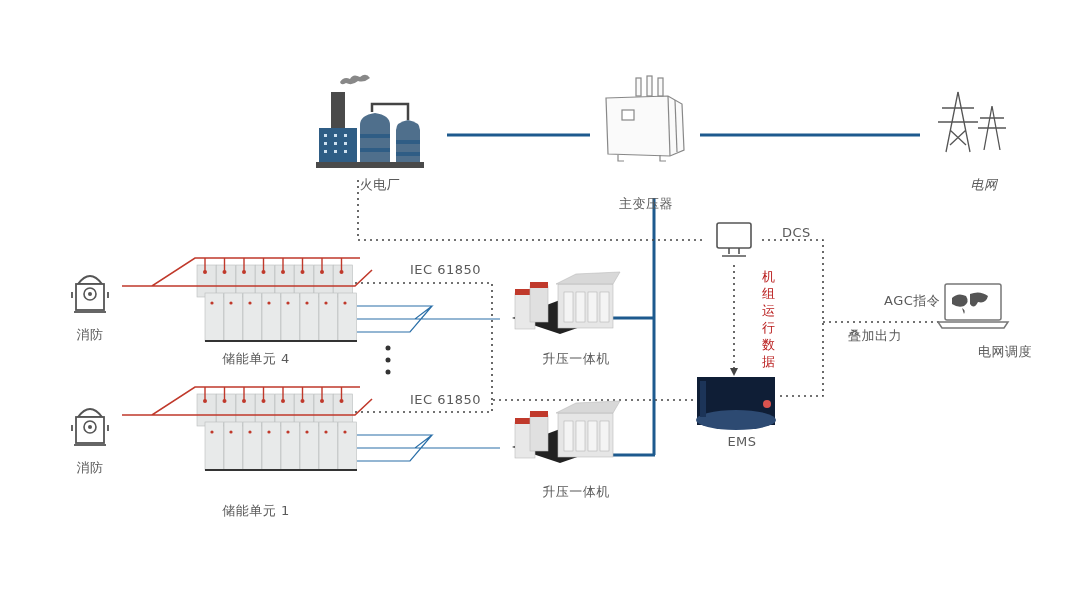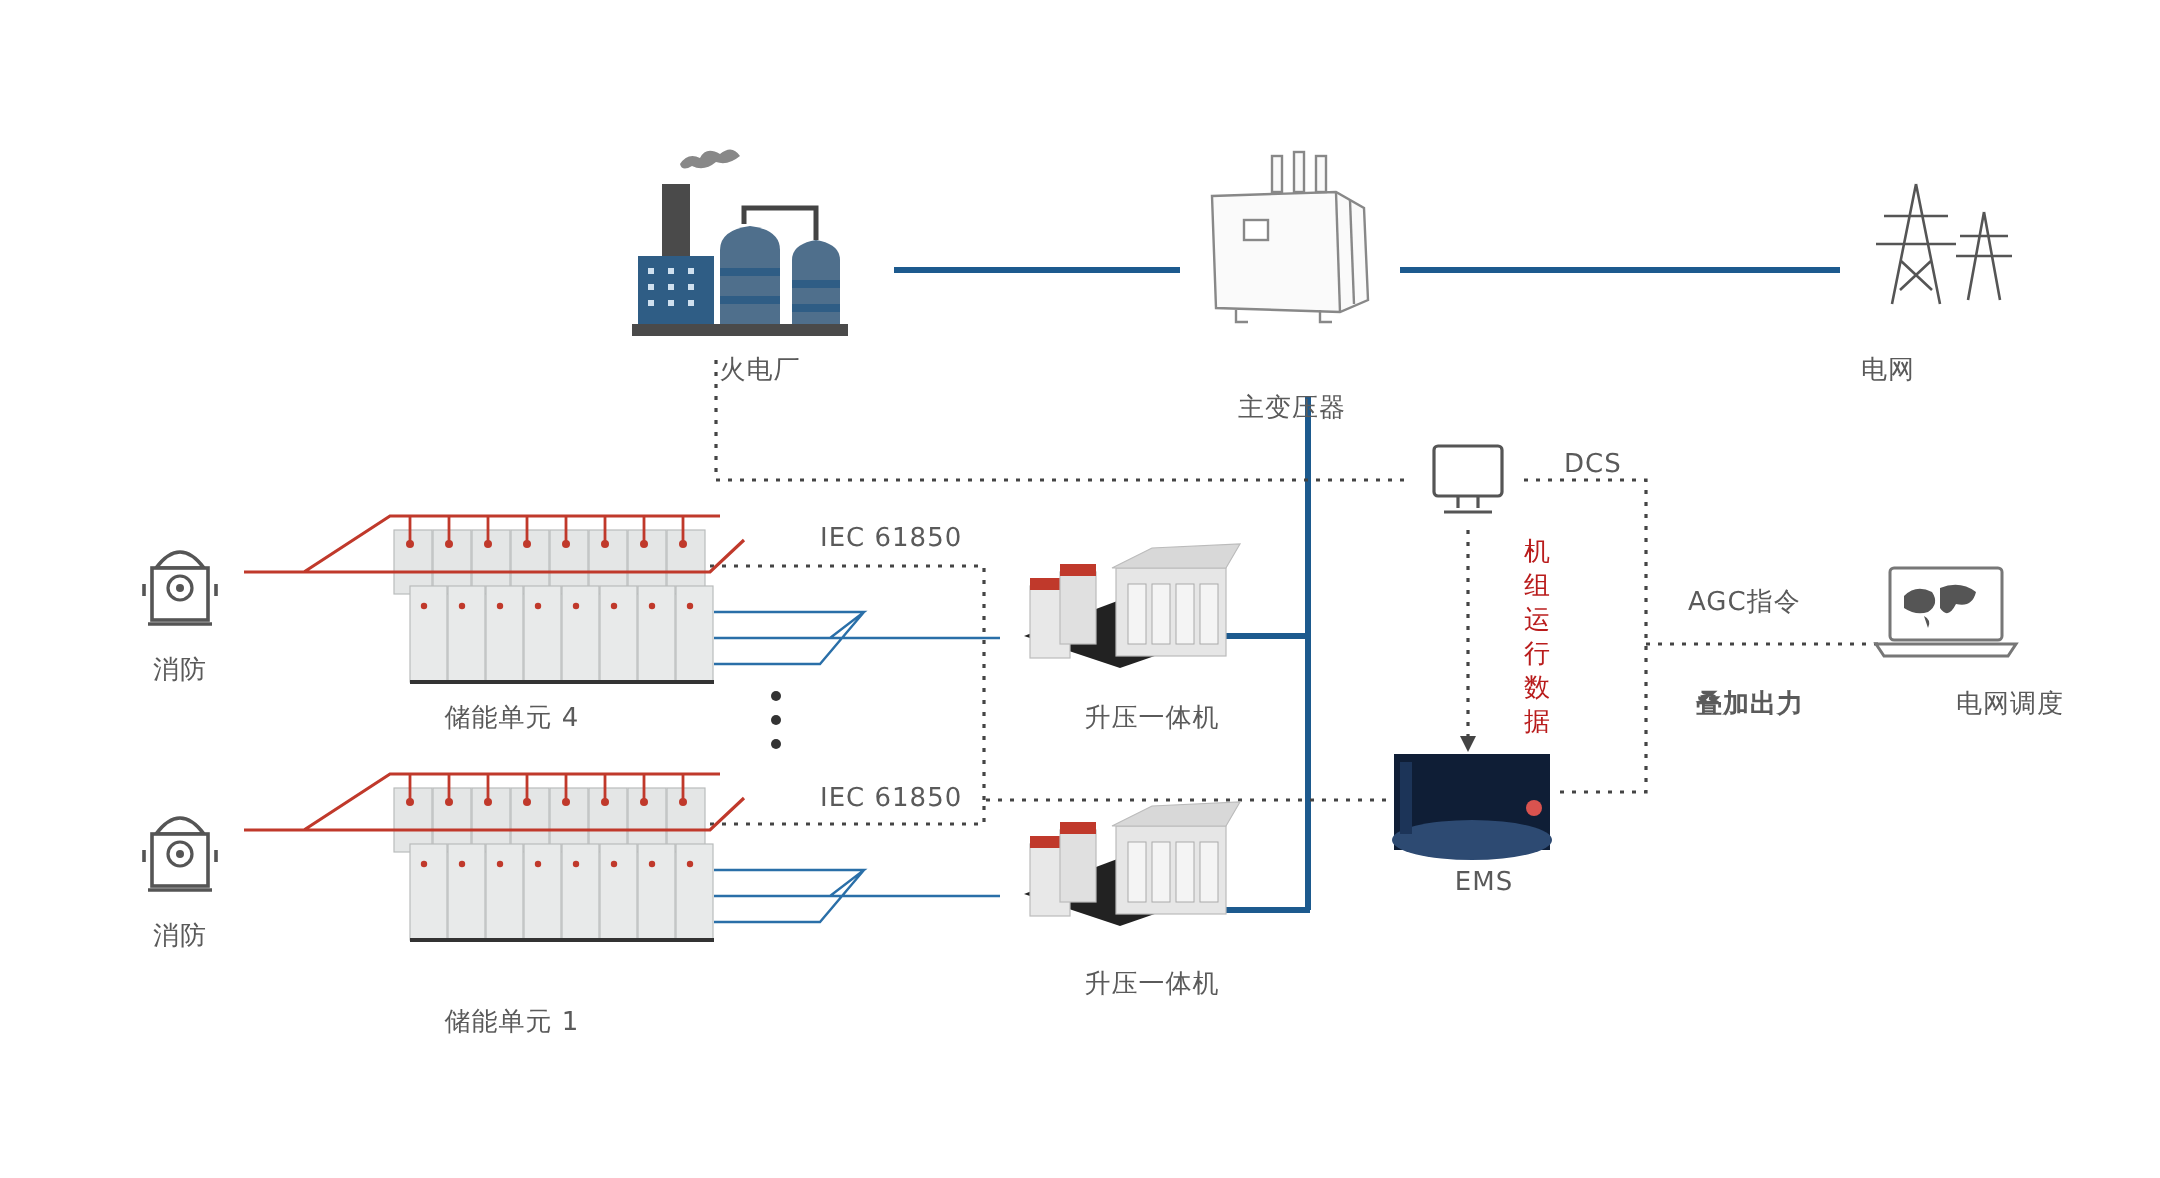--- a/index.html
+++ b/index.html
@@ -229,25 +229,25 @@
 
   <g fill="#333">
     <circle cx="388" cy="348" r="2.5"></circle>
       <circle cx="388" cy="360" r="2.5"></circle>
       <circle cx="388" cy="372" r="2.5"></circle>
   </g>
 </svg>
 
 <div class="lbl c" style="left:380px;top:176px;">火电厂</div>
 <div class="lbl c" style="left:646px;top:176px;margin-top:19px;">主变压器</div>
-<div class="lbl c" style="left:944px;top:176px;">电网</div>
+<div class="lbl c" style="left:984px;top:176px;font-style:italic;">电网</div>
 <div class="lbl" style="left:782px;top:225px;">DCS</div>
 <div class="vlbl" style="left:762px;top:268px;">机组运行数据</div>
-<div class="lbl" style="left:844px;top:292px;">AGC指令</div>
-<div class="lbl" style="left:848px;top:343px;font-weight:bold;">叠加出力</div>
+<div class="lbl" style="left:884px;top:292px;">AGC指令</div>
+<div class="lbl" style="left:848px;top:327px;">叠加出力</div>
 <div class="lbl c" style="left:973px;top:343px;margin-left:32px;">电网调度</div>
 <div class="lbl c" style="left:742px;top:434px;">EMS</div>
 <div class="lbl" style="left:410px;top:262px;">IEC 61850</div>
 <div class="lbl" style="left:410px;top:392px;">IEC 61850</div>
 <div class="lbl c" style="left:576px;top:350px;">升压一体机</div>
 <div class="lbl c" style="left:576px;top:483px;">升压一体机</div>
 <div class="lbl c" style="left:256px;top:350px;">储能单元 4</div>
 <div class="lbl c" style="left:256px;top:502px;">储能单元 1</div>
 <div class="lbl c" style="left:90px;top:326px;">消防</div>
 <div class="lbl c" style="left:90px;top:459px;">消防</div>

